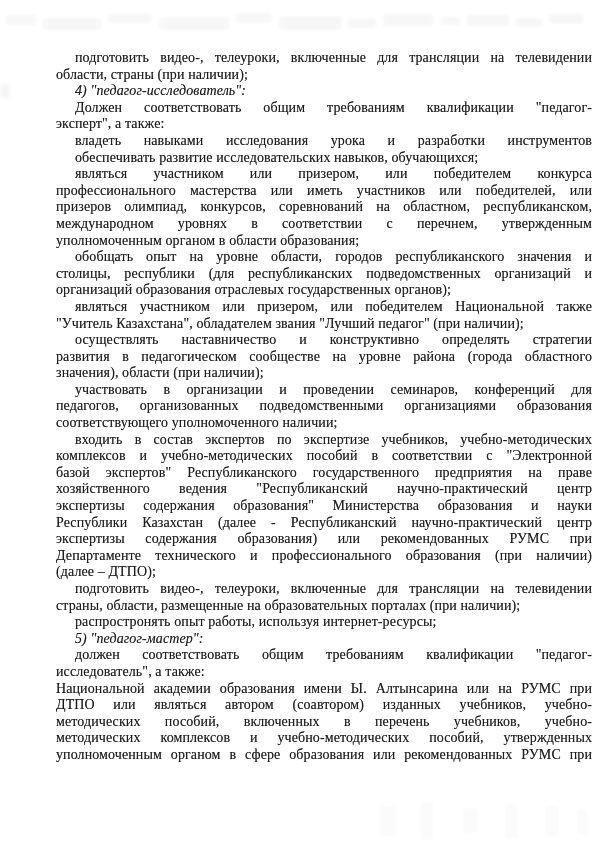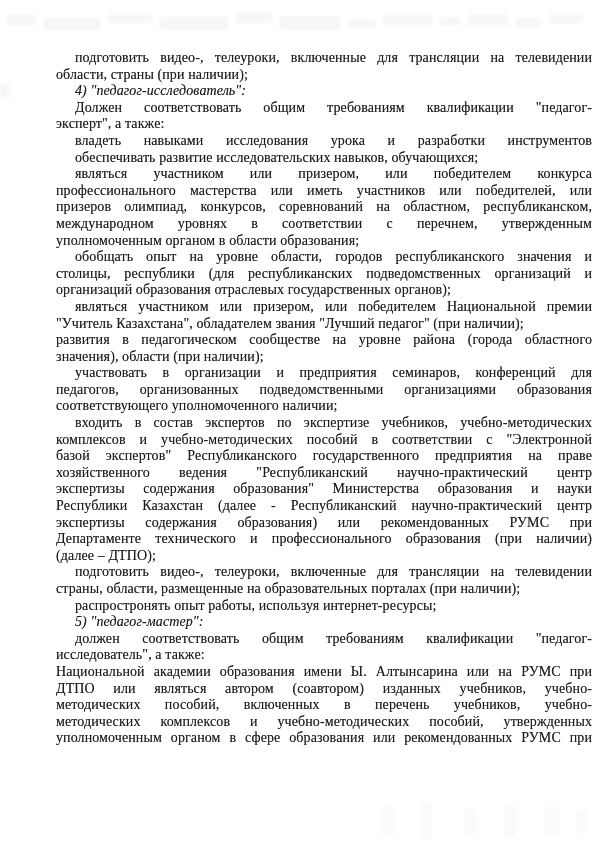--- a/index.html
+++ b/index.html
@@ -132,29 +132,30 @@
         <div class="line">призеров олимпиад, конкурсов, соревнований на областном, республиканском,</div>
         <div class="line">международном уровнях в соответствии с перечнем, утвержденным</div>
         <div class="line endline">уполномоченным органом в области образования;</div>
       </div>
       <div class="para">
         <div class="line first">обобщать опыт на уровне области, городов республиканского значения и</div>
         <div class="line">столицы, республики (для республиканских подведомственных организаций и</div>
         <div class="line endline">организаций образования отраслевых государственных органов);</div>
       </div>
       <div class="para">
-        <div class="line first">являться участником или призером, или победителем Национальной премии</div>
+        <div class="line first">являться участником или призером, или победителем Национальной также</div>
         <div class="line endline">"Учитель Казахстана", обладателем звания "Лучший педагог" (при наличии);</div>
       </div>
       <div class="para">
+        <div class="line first">осуществлять наставничество и конструктивно определять стратегии</div>
         <div class="line">развития в педагогическом сообществе на уровне района (города областного</div>
         <div class="line endline">значения), области (при наличии);</div>
       </div>
       <div class="para">
-        <div class="line first">участвовать в организации и предприятия семинаров, конференций для</div>
+        <div class="line first">участвовать в организации и проведении семинаров, конференций для</div>
         <div class="line">педагогов, организованных подведомственными организациями образования</div>
         <div class="line endline">соответствующего уполномоченного наличии;</div>
       </div>
       <div class="para">
         <div class="line first">входить в состав экспертов по экспертизе учебников, учебно-методических</div>
         <div class="line">комплексов и учебно-методических пособий в соответствии с "Электронной</div>
         <div class="line">базой экспертов" Республиканского государственного предприятия на праве</div>
         <div class="line">хозяйственного ведения "Республиканский научно-практический центр</div>
         <div class="line">экспертизы содержания образования" Министерства образования и науки</div>
         <div class="line">Республики Казахстан (далее - Республиканский научно-практический центр</div>

